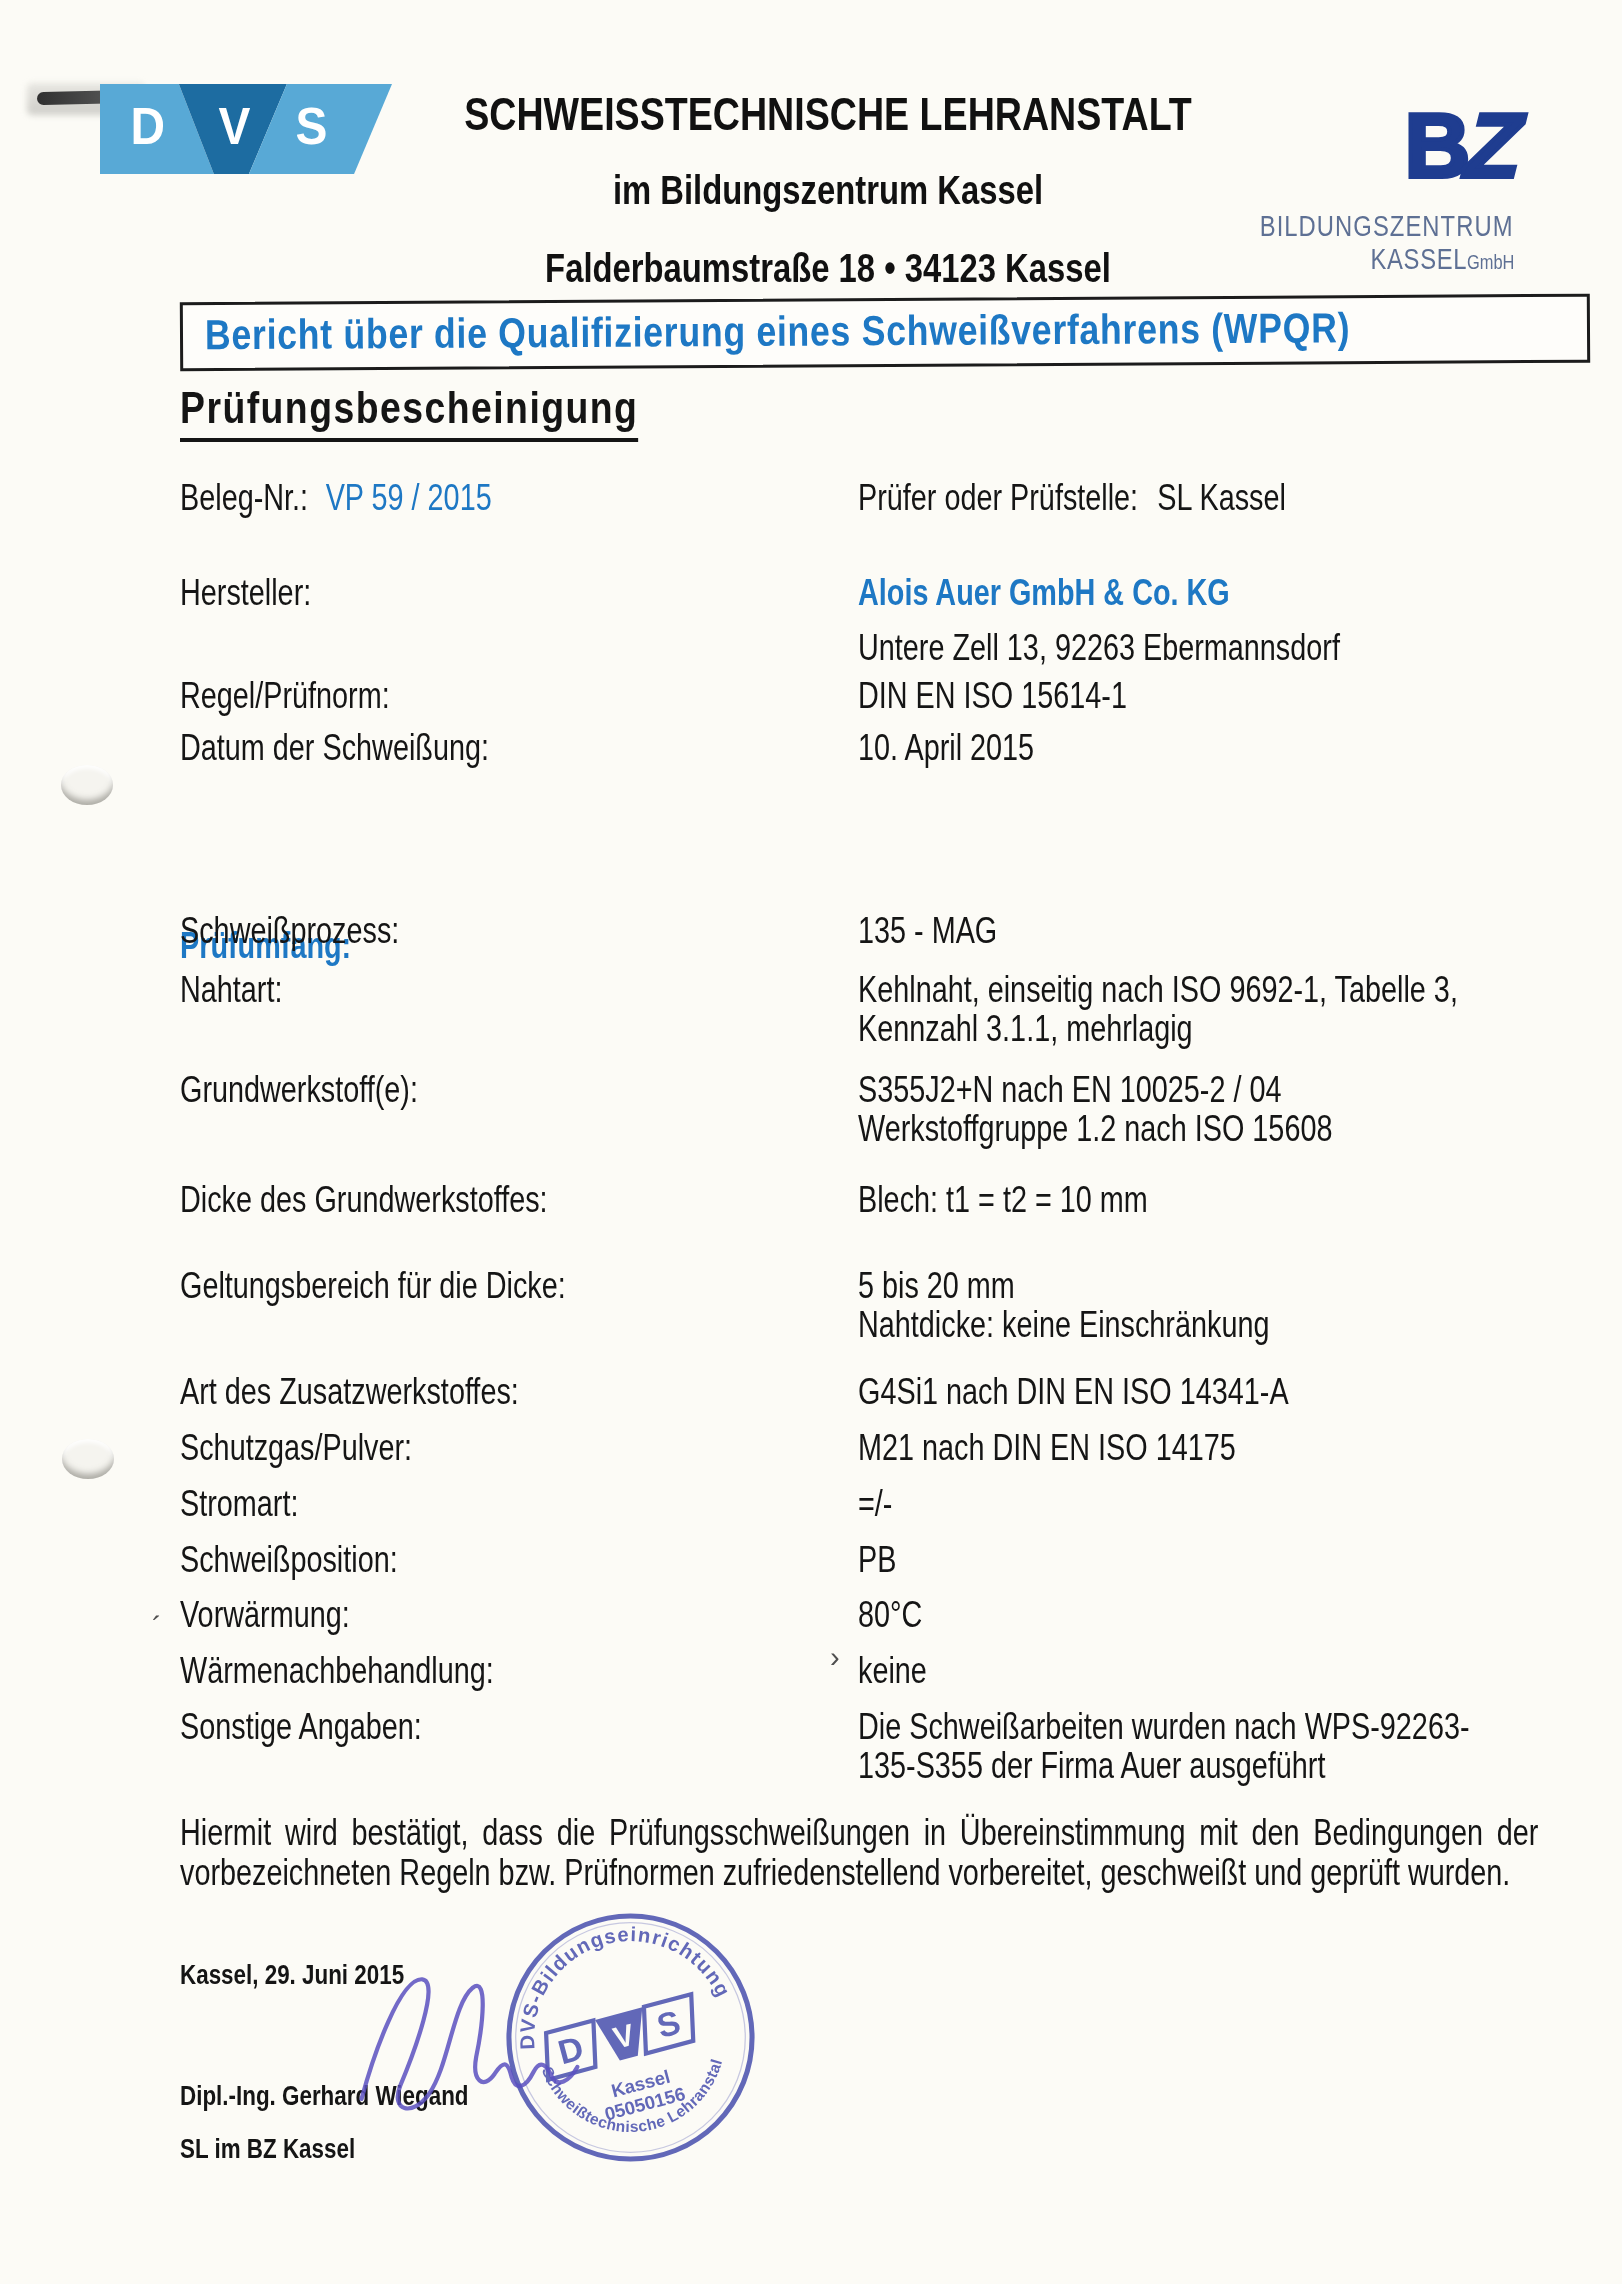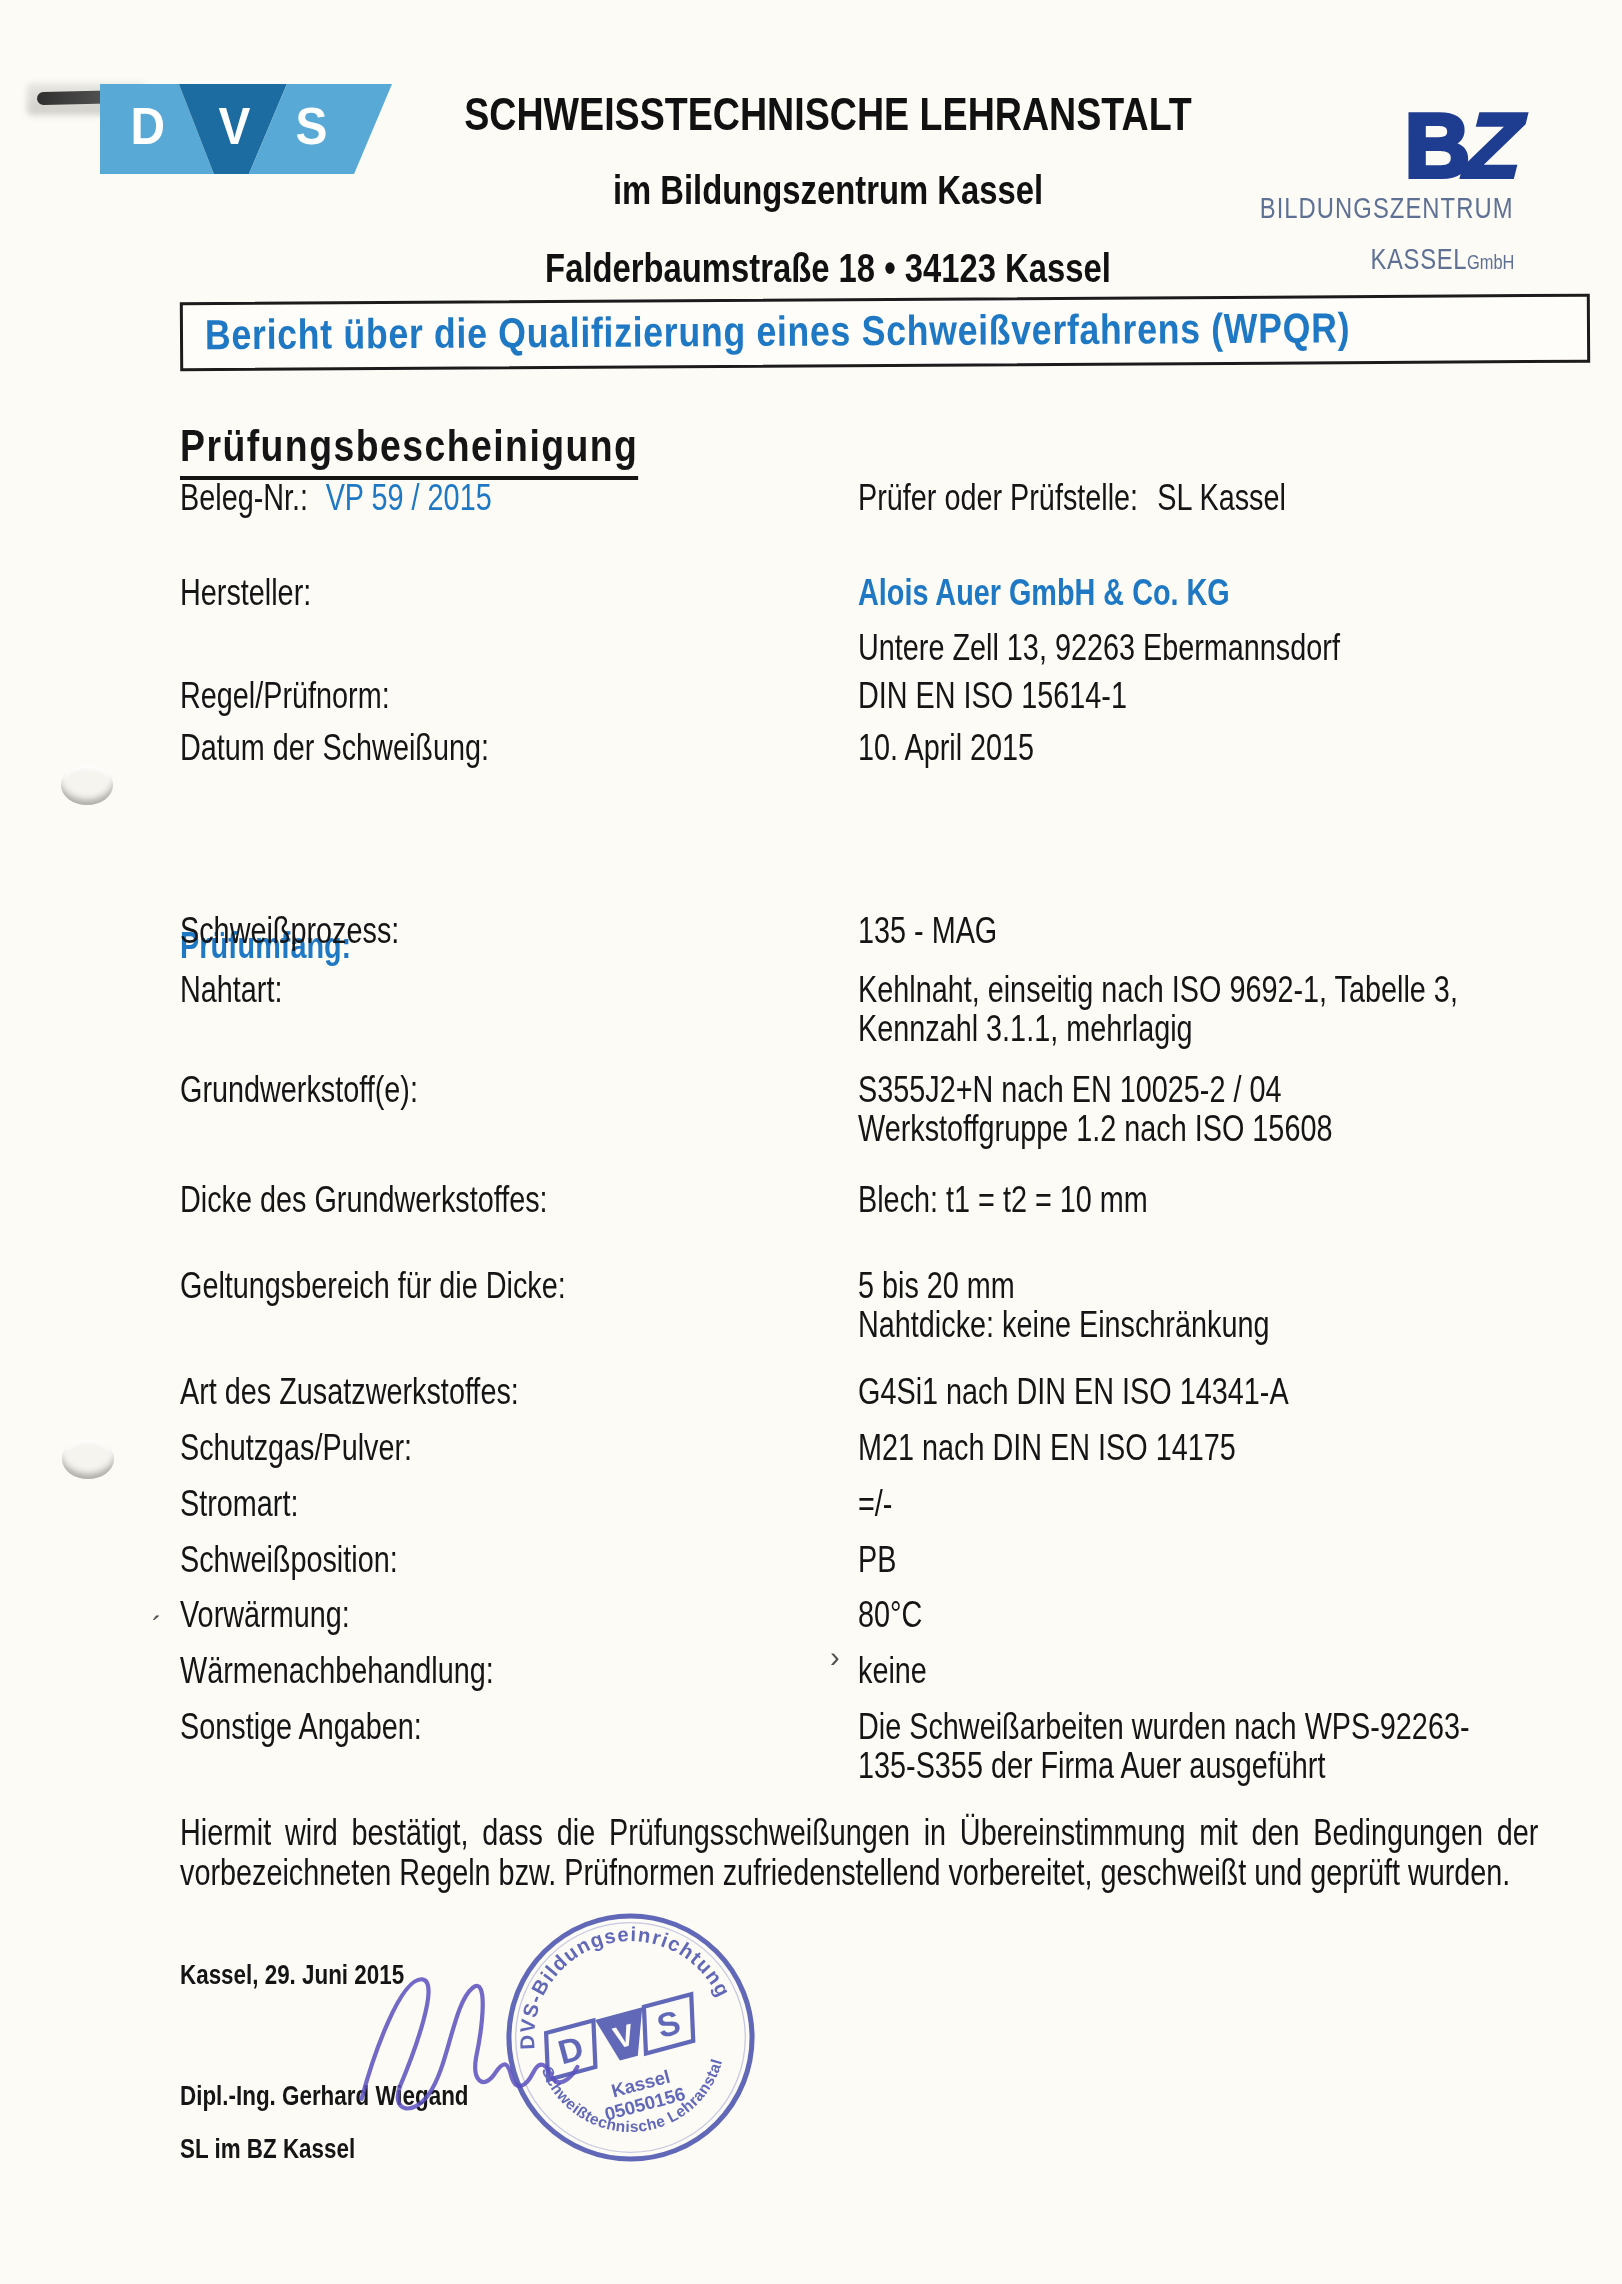--- a/index.html
+++ b/index.html
@@ -34,30 +34,30 @@
 
   .head-line { position:absolute; left:279px; width:1098px; text-align:center; font-weight:bold; color:#111; }
   .head-1 { top:86px; font-size:47px; }
   .head-2 { top:167px; font-size:41px; }
   .head-3 { top:245px; font-size:41px; }
 
   .bz-wrap { left:1350px; top:100px; width:169px; height:101px; text-align:right; color:#1f3d90; }
   .bz-b,.bz-z { font-weight:bold; font-size:91px; line-height:91px; -webkit-text-stroke:4.2px #1f3d90; letter-spacing:-3.4px; }
   .bz-z { display:inline-block; transform:skewX(-14deg); }
   .bz-notch { left:1353px; top:145px; width:0; height:0; border-top:11px solid transparent; border-bottom:11px solid transparent; border-left:27px solid #fcfbf6; }
-  .bz-org1 { left:1183px; top:192px; width:331px; text-align:right; font-size:29px; letter-spacing:1.3px; color:#5e7094; }
+  .bz-org1 { left:1183px; top:210px; width:331px; text-align:right; font-size:29px; letter-spacing:1.3px; color:#5e7094; }
   .bz-org2 { left:1183px; top:243px; width:331px; text-align:right; font-size:29px; letter-spacing:0.8px; color:#5e7094; }
   .bz-suffix { font-size:20px; letter-spacing:0; }
 
   
   .banner { left:180px; top:298px; width:1404px; height:63px; border:3.4px solid #1c1c1c; background:#fefdfa; transform:rotate(-0.35deg); }
   .banner-text { position:absolute; left:22px; top:50%; transform:translateY(-54%) scaleX(.85); transform-origin:0 50%; white-space:nowrap;
                  font-size:42px; font-weight:bold; letter-spacing:0.8px; color:#1e78c4; }
 
-  .doc-title { left:180px; top:421px; }
+  .doc-title { left:180px; top:383px; }
   .doc-title span { font-size:44px; font-weight:bold; letter-spacing:1.7px; border-bottom:4.2px solid #151515; padding-bottom:5px; }
 
   
   .row { position:absolute; left:180px; font-size:36px; line-height:39px; }
   .row .lab { position:absolute; left:0; top:0; font-weight:normal; }
   .row .val { position:absolute; left:678px; top:0; }
   .val span { display:block; }
   .gap-lg .val span + span { margin-top:16px; }
   .blue { color:#1e78c4; }
   .bold { font-weight:bold; }

